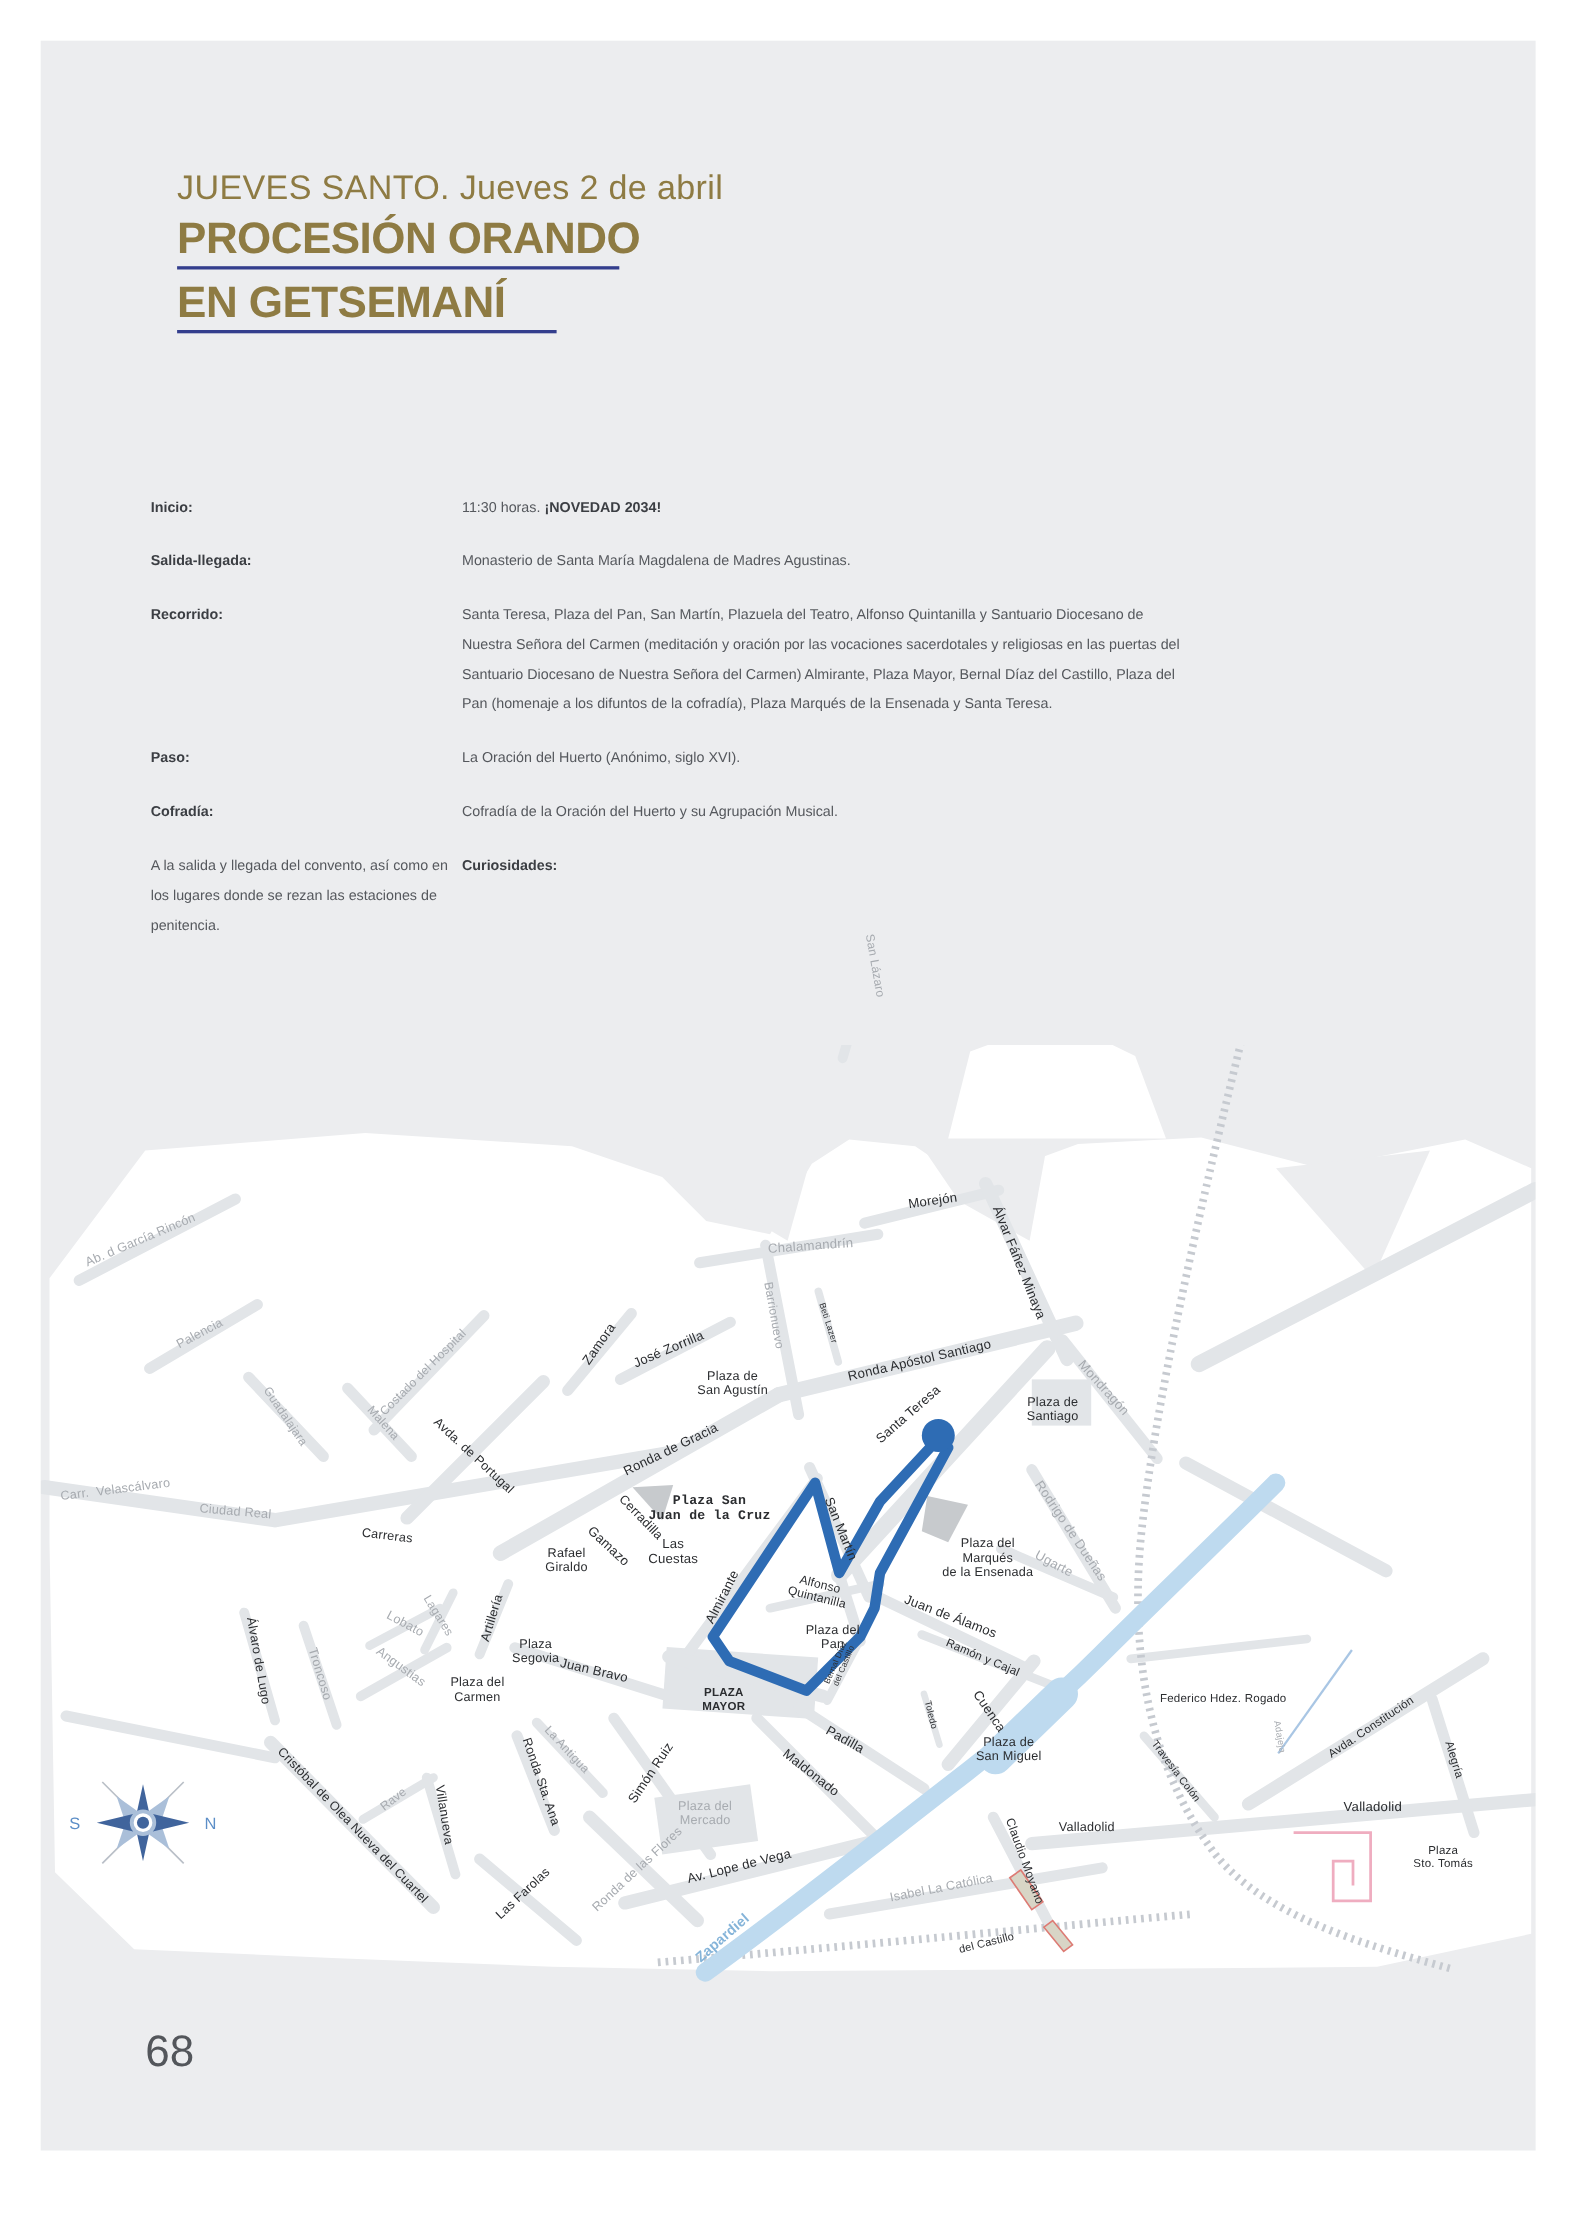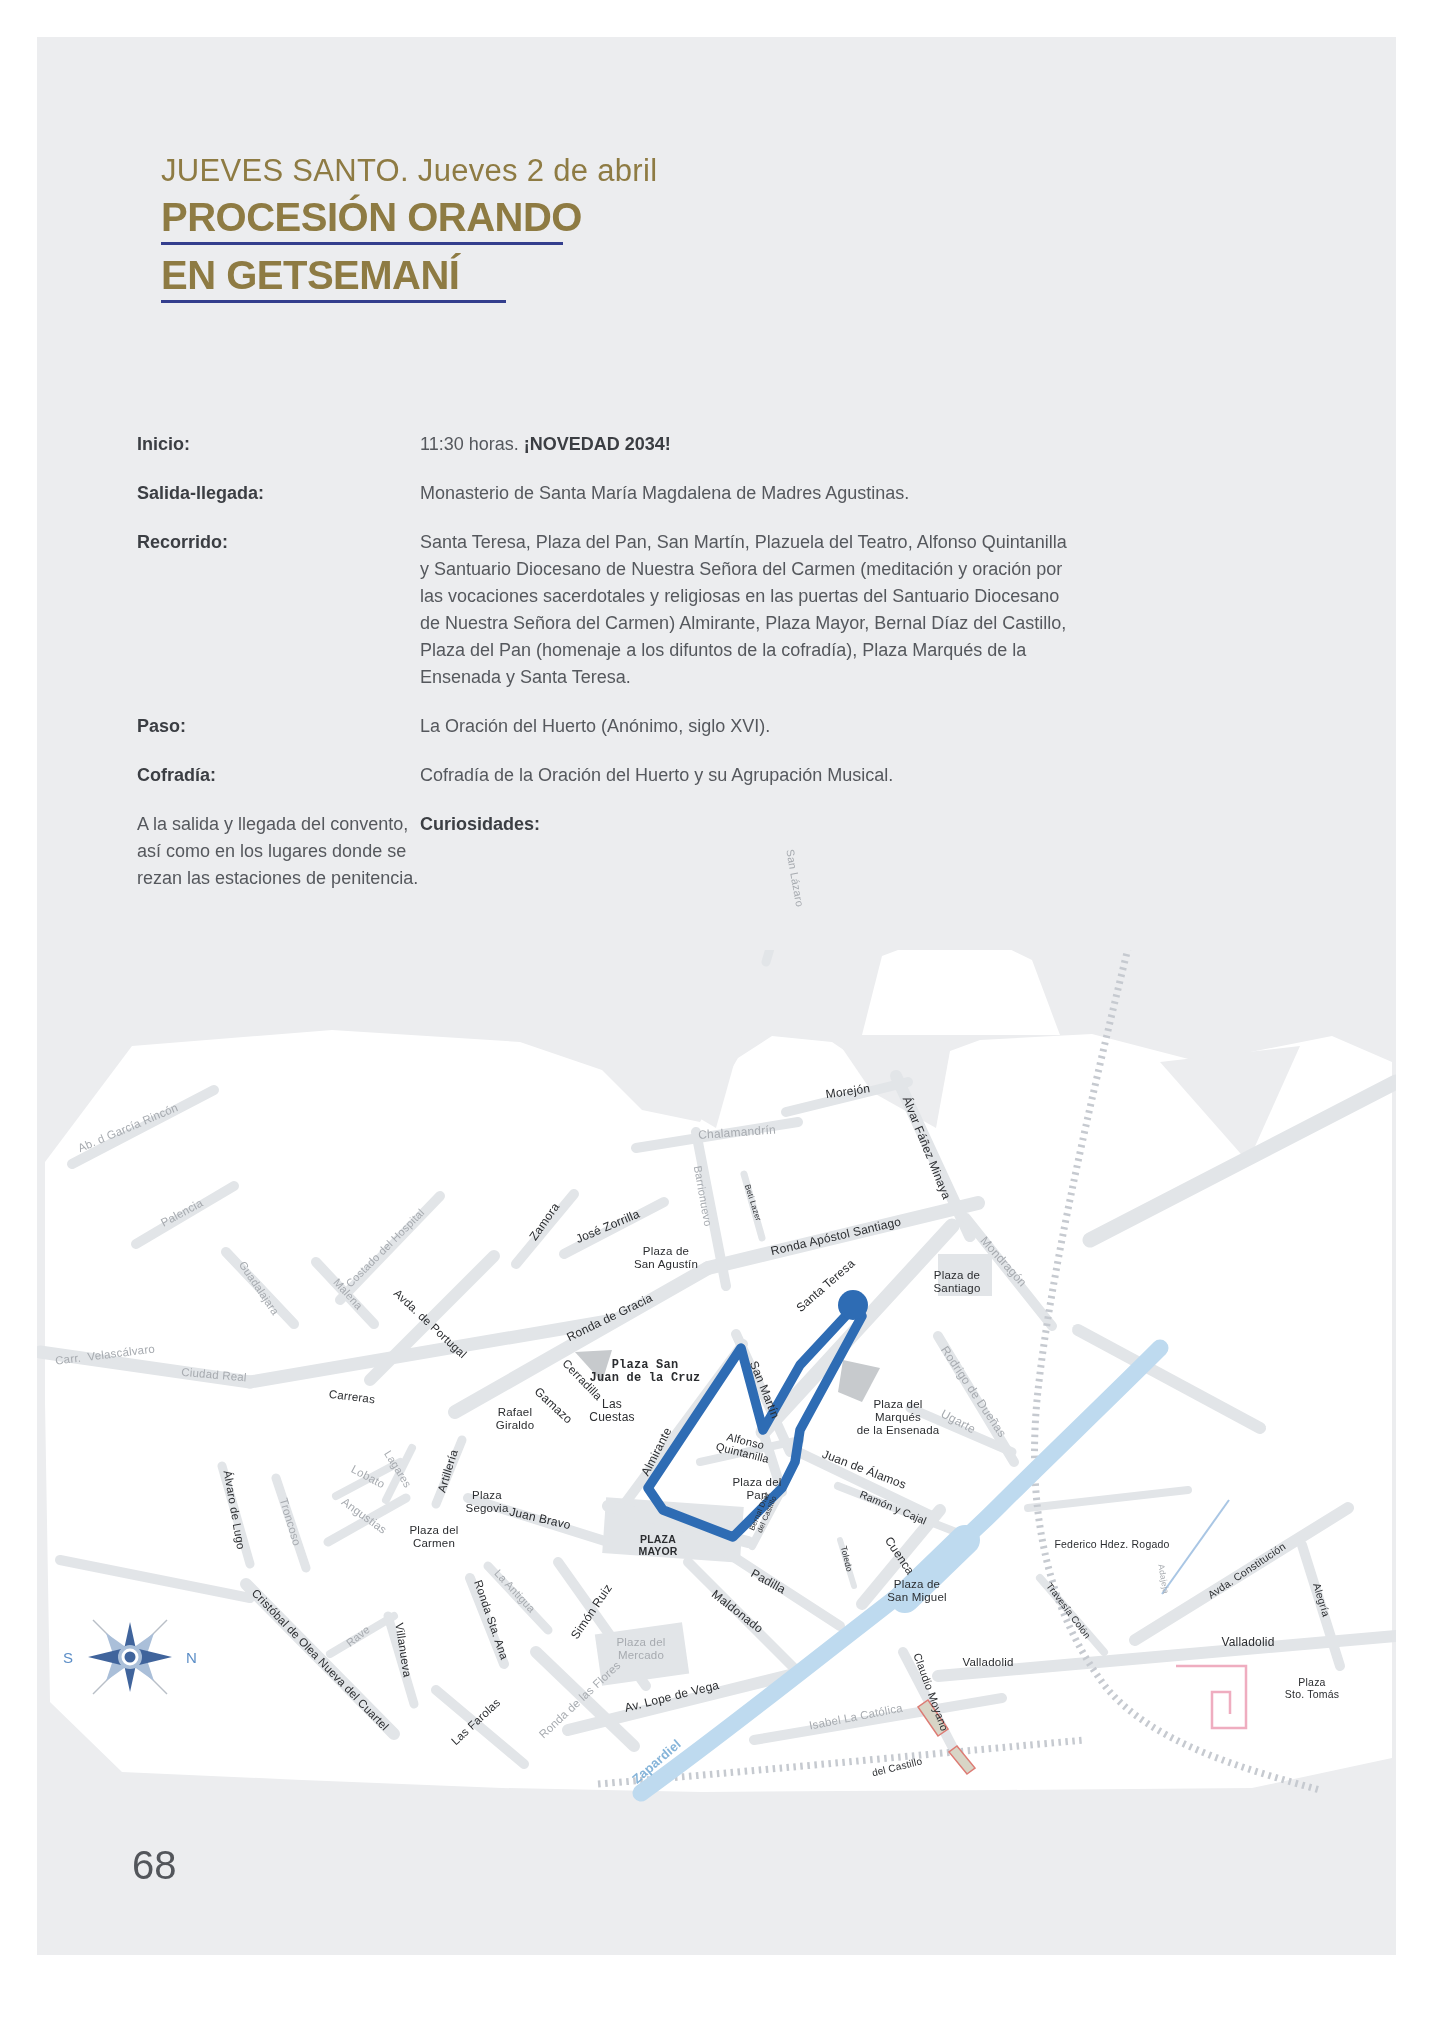--- a/index.html
+++ b/index.html
@@ -10,23 +10,23 @@
   
   .eyebrow{position:absolute;left:124px;top:116px;font-size:31px;
            color:#8e7b43;letter-spacing:.3px;}
   .title{position:absolute;left:124px;top:157px;color:#8e7b43;
          font-size:40px;font-weight:700;letter-spacing:-.5px;line-height:1.18;}
   .tline{position:relative;display:table;padding-bottom:2px;margin-bottom:9px;}
   .tline::after{content:"";position:absolute;left:0;bottom:-2px;height:3.5px;background:#333e8d;}
   .t1::after{width:402px;}
   .t2::after{width:345px;}
   
-  .details{position:absolute;left:100px;top:394px;width:940px;
+  .details{position:absolute;left:100px;top:410px;width:940px;
            display:grid;grid-template-columns:283px 1fr;row-gap:22px;
-           font-size:18px;line-height:27px;color:#55585d;}
+           font-size:13px;line-height:27px;color:#55585d;}
   .dlabel{font-weight:700;color:#3b3e43;}
   .dval b{color:#3b3e43;}
   
   .map{position:absolute;left:0;top:913px;width:1359px;height:1005px;}
   .map svg{display:block;width:1359px;height:1005px;}
   .map-labels{position:absolute;left:0;top:0;width:1359px;height:1918px;pointer-events:none;}
   .mlab{position:absolute;transform:translate(-50%,-50%);white-space:pre;
         text-align:center;line-height:1.12;letter-spacing:.2px;color:#2b2d30;}
   .mlab.g{color:#a7abb0;}
   .mlab.b{color:#85b4d9;}

